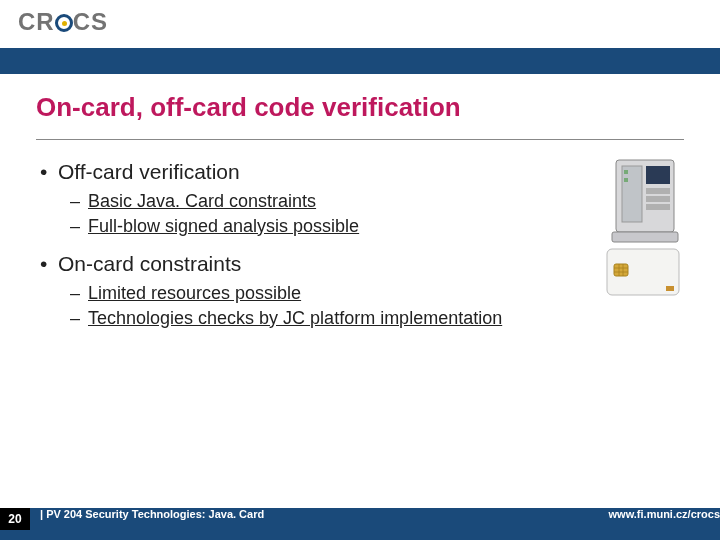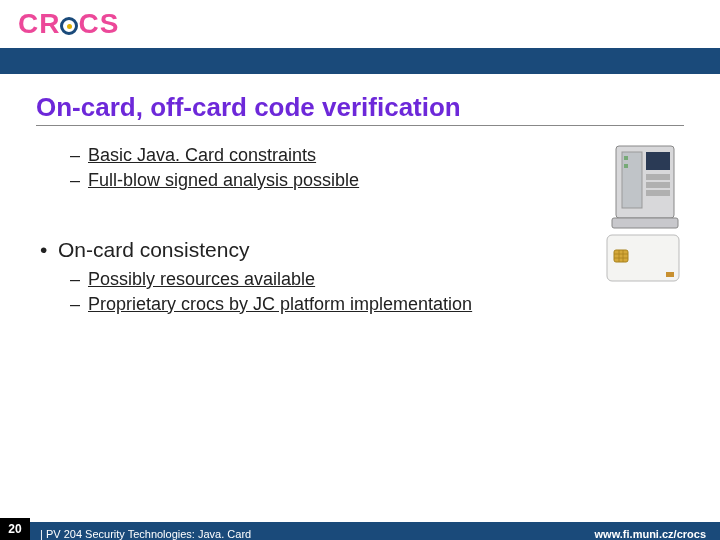--- a/index.html
+++ b/index.html
@@ -14,24 +14,24 @@
   .header-band {
     width: 100%;
     height: 48px;
     background: #fff;
     position: relative;
   }
   .logo {
     position: absolute;
     top: 8px;
     left: 18px;
-    font-size: 28px;
+    font-size: 24px;
     font-weight: bold;
     letter-spacing: 1px;
-    color: #ec4899;
+    color: #737373;
     font-family: Arial, sans-serif;
   }
   .logo .ring {
     display: inline-block;
     width: 18px;
     height: 18px;
     border: 3px solid #1a4a7a;
     border-radius: 50%;
     vertical-align: -2px;
     position: relative;
@@ -48,22 +48,22 @@
     width: 100%;
     height: 26px;
     background: #1a4a7a;
   }
   .content {
     padding: 18px 36px 0 36px;
   }
   .title {
     font-size: 26px;
     font-weight: bold;
-    color: #6d28d9;
-    padding-bottom: 2px;
+    color: #be185d;
+    padding-bottom: 16px;
     border-bottom: 1px solid #888;
     margin-bottom: 16px;
   }
   .section-row {
     display: flex;
     align-items: flex-start;
     margin-bottom: 2px;
   }
   .bullet-l1 {
     font-size: 21px;
@@ -105,83 +105,84 @@
     height: 48px;
     margin-left: auto;
     margin-right: 4px;
     flex-shrink: 0;
   }
   .footer {
     position: absolute;
     bottom: 0;
     left: 0;
     width: 100%;
-    height: 18px;
+    height: 32px;
     background: #1a4a7a;
     color: #fff;
     font-size: 11px;
     display: flex;
-    align-items: flex-end;
+    align-items: flex-start;
   }
   .footer .pagenum {
     background: #000;
     width: 30px;
     height: 22px;
     display: flex;
     align-items: center;
     justify-content: center;
     font-weight: bold;
     font-size: 12px;
   }
   .footer .course {
     padding-left: 10px;
+    font-weight: bold;
   }
   .footer .url {
     margin-left: auto;
-    padding-right: 14px;
     font-weight: bold;
   }
   .sec1-text { flex: 1; }
 </style>
 </head>
 <body>
 
 <div class="header-band">
   <div class="logo">
     CR<span class="ring"></span>CS
   </div>
 </div>
 <div class="blue-bar"></div>
 
 <div class="content">
   <div class="title">On-card, off-card code verification</div>
 
   <div class="section-row">
     <div class="sec1-text">
+      <div class="bullet-l1">Off-card verification</div>
       <div class="bullet-l2">Basic Java. Card constraints</div>
       <div class="bullet-l2">Full-blow signed analysis possible</div>
     </div>
     <svg class="img-server" viewBox="0 0 70 90">
       <rect x="6" y="4" width="58" height="72" rx="3" fill="#d8d8da" stroke="#888" stroke-width="1"></rect>
       <rect x="12" y="10" width="20" height="56" fill="#c0c4c8" stroke="#999"></rect>
       <rect x="36" y="10" width="24" height="18" fill="#2a3a55"></rect>
       <rect x="36" y="32" width="24" height="6" fill="#b0b0b0"></rect>
       <rect x="36" y="40" width="24" height="6" fill="#b0b0b0"></rect>
       <rect x="36" y="48" width="24" height="6" fill="#b0b0b0"></rect>
       <rect x="14" y="14" width="4" height="4" fill="#7a7"></rect>
       <rect x="14" y="22" width="4" height="4" fill="#7a7"></rect>
       <rect x="2" y="76" width="66" height="10" rx="2" fill="#c8c8cc" stroke="#888"></rect>
     </svg>
   </div>
 
   <div class="section-row">
     <div class="sec1-text">
-      <div class="bullet-l1">On-card consistency</div>
-      <div class="bullet-l2">Possibly resources available</div>
-      <div class="bullet-l2">Proprietary crocs by JC platform implementation</div>
+      <div class="bullet-l1">On-card constraints</div>
+      <div class="bullet-l2">Limited resources possible</div>
+      <div class="bullet-l2">Technologies checks by JC platform implementation</div>
     </div>
     <svg class="img-card" viewBox="0 0 74 48">
       <rect x="1" y="1" width="72" height="46" rx="5" fill="#f4f4f2" stroke="#bbb" stroke-width="1"></rect>
       <rect x="8" y="16" width="14" height="12" rx="2" fill="#d4a83a" stroke="#a8821e"></rect>
       <line x1="8" y1="20" x2="22" y2="20" stroke="#a8821e" stroke-width="0.8"></line>
       <line x1="8" y1="24" x2="22" y2="24" stroke="#a8821e" stroke-width="0.8"></line>
       <line x1="13" y1="16" x2="13" y2="28" stroke="#a8821e" stroke-width="0.8"></line>
       <line x1="17" y1="16" x2="17" y2="28" stroke="#a8821e" stroke-width="0.8"></line>
       <rect x="60" y="38" width="8" height="5" fill="#c89030"></rect>
     </svg>

